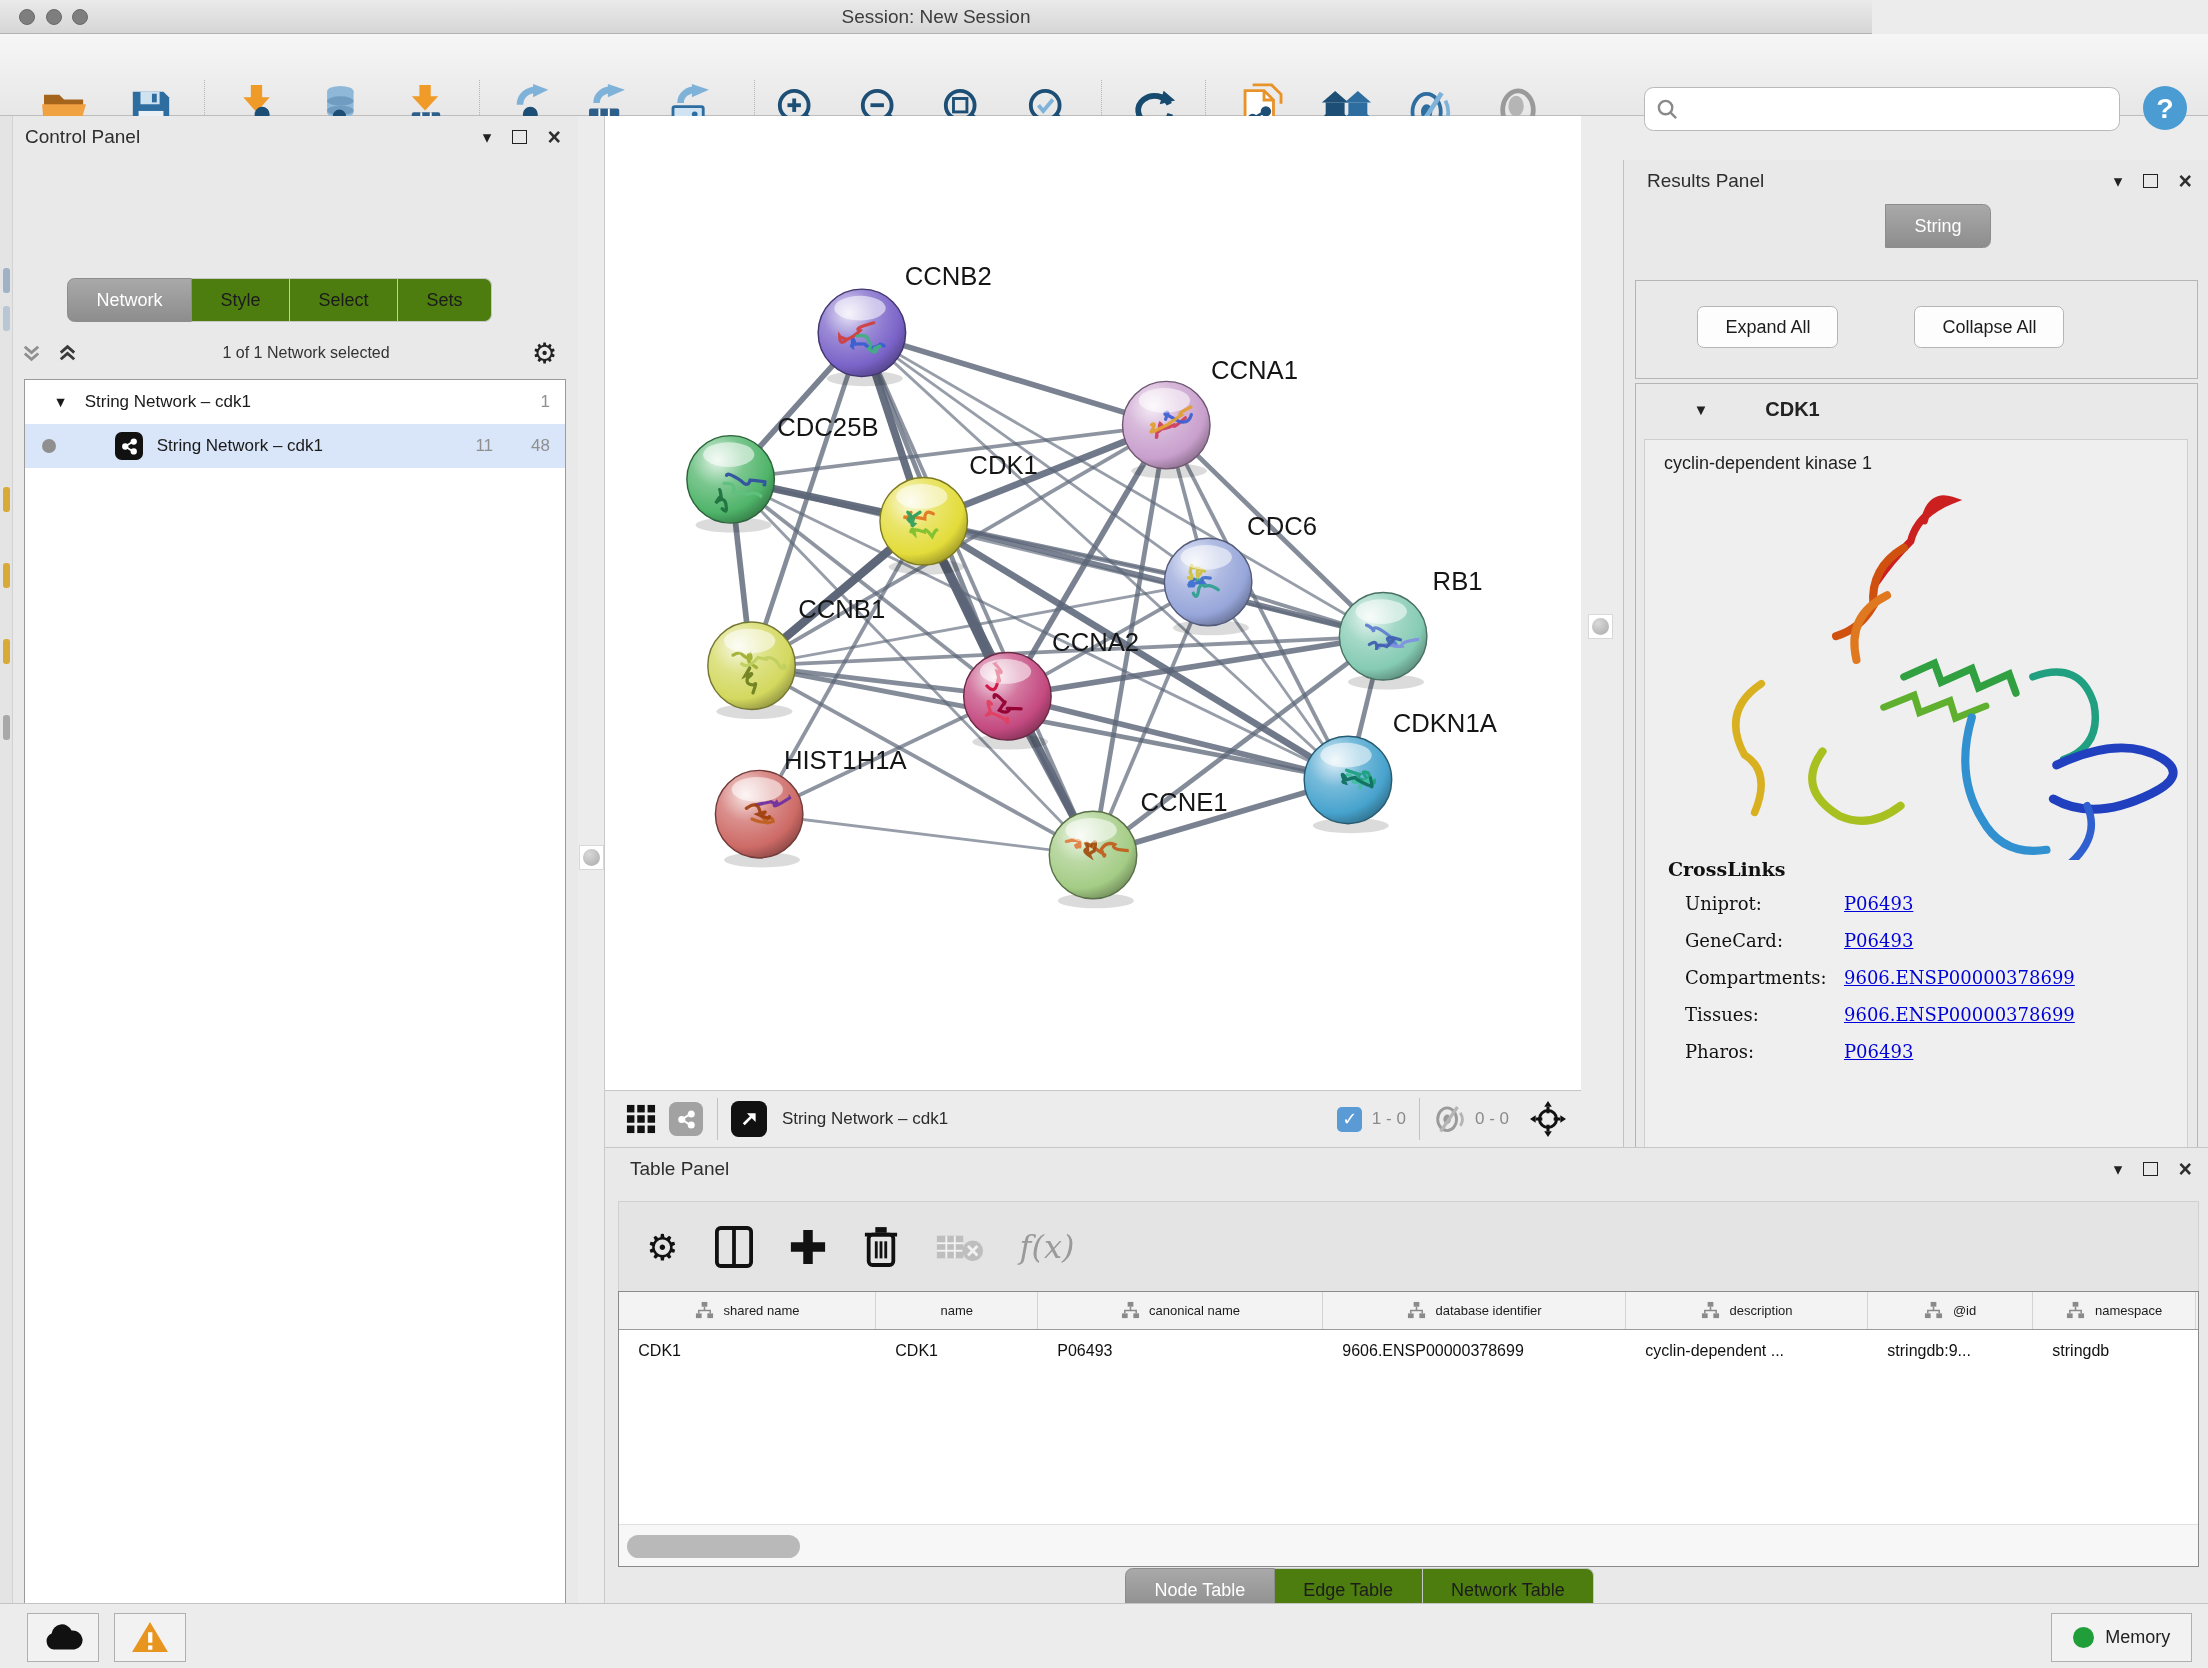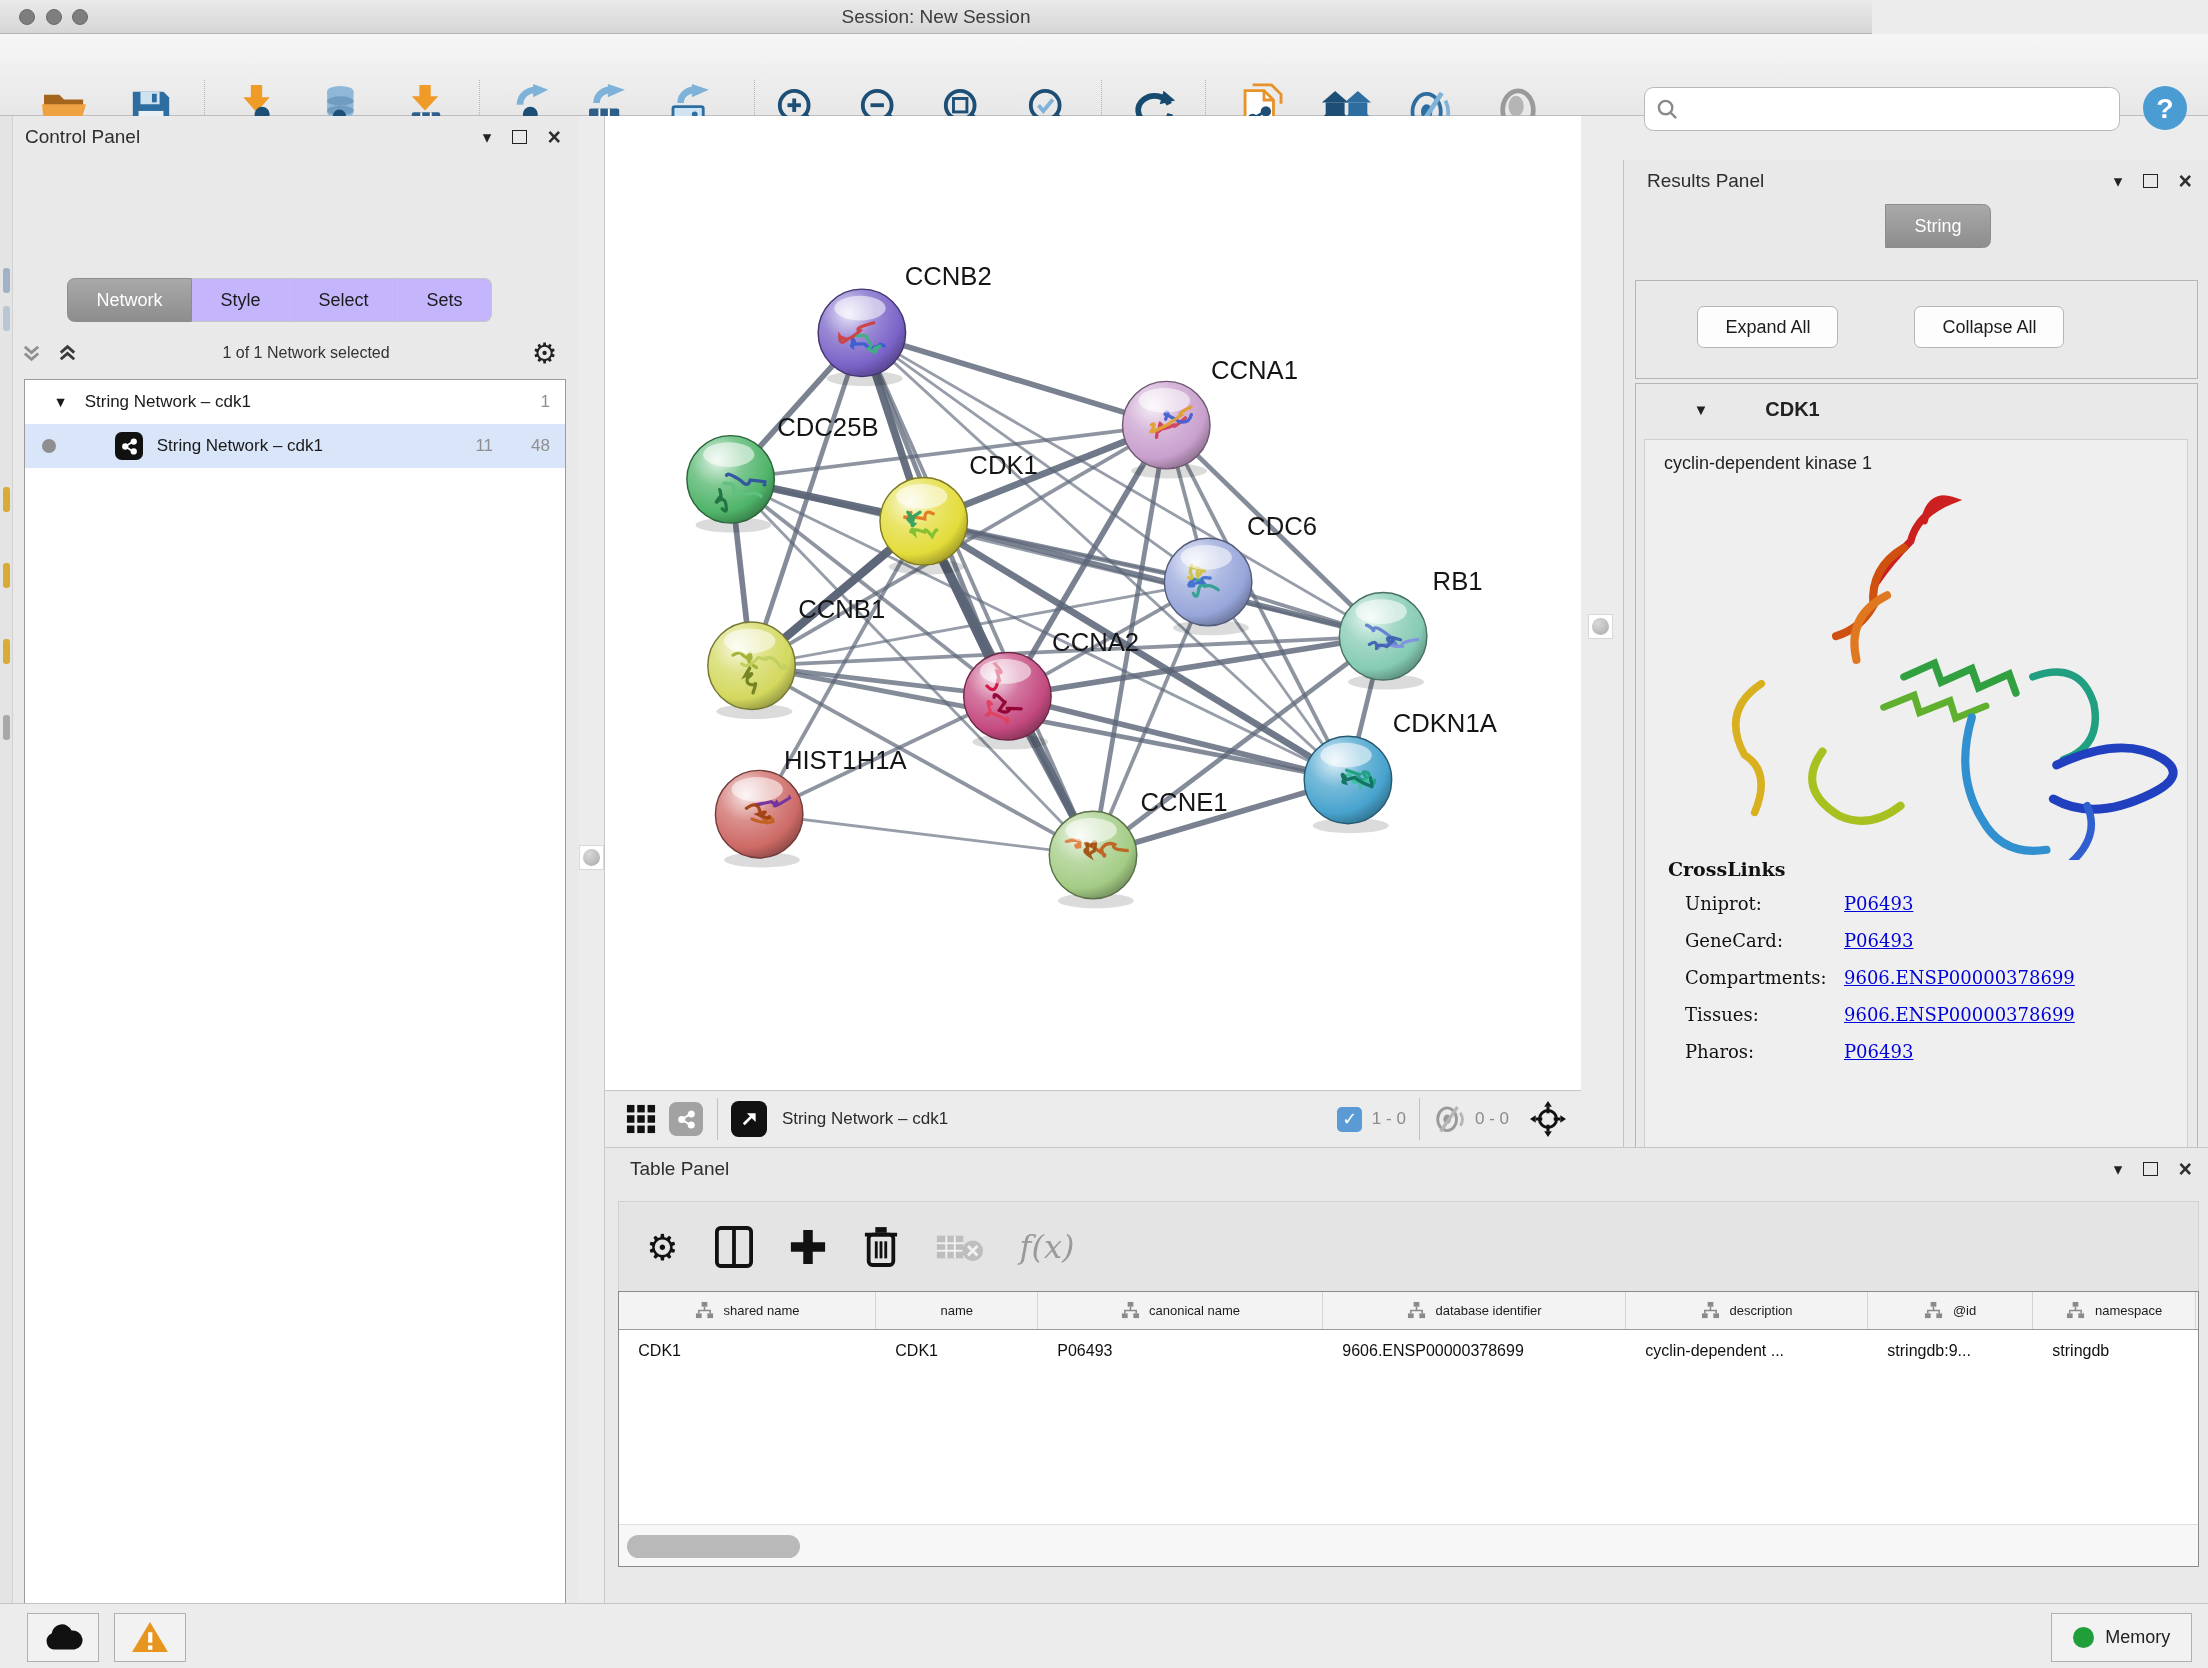--- a/index.html
+++ b/index.html
@@ -21,21 +21,21 @@
   #search-wrap{left:1644px;top:53px;width:476px;height:44px;background:#fff;border:1px solid #b9b9b9;border-radius:9.5px;display:flex;align-items:center;padding:0 11.4px;}
   #search-wrap input{border:none;outline:none;font-size:17px;flex:1;background:transparent;margin-left:7.6px;}
   #help-btn{left:2143px;top:52px;width:44px;height:44px;border-radius:50%;background:#4b9cd3;color:#fff;font-size:28.5px;font-weight:bold;display:flex;align-items:center;justify-content:center;cursor:pointer;}
   
   .panel-header{height:42px;display:flex;align-items:center;font-size:19px;color:#2e2e2e;}
   .ph-controls{margin-left:auto;display:flex;align-items:center;gap:21px;padding-right:17px;}
   .ph-controls .glyph{font-size:17px;color:#222;cursor:pointer;}
   .float-box{width:14.3px;height:14.3px;border:1.9px solid #222;display:inline-block;cursor:pointer;}
   .x-glyph{font-size:23px;font-weight:bold;line-height:14.3px;cursor:pointer;}
   .tabbar{display:flex;}
-  .tabbtn{height:44px;padding:0 28.5px;background:#c4b5fd;border:1px solid #c6c6c6;border-left:none;font-size:18px;display:flex;align-items:center;justify-content:center;cursor:pointer;color:#1c1c1c;}
+  .tabbtn{height:44px;padding:0 28.5px;background:#4d7c0f;border:1px solid #c6c6c6;border-left:none;font-size:18px;display:flex;align-items:center;justify-content:center;cursor:pointer;color:#1c1c1c;}
   .tabbtn:first-child{border-left:1px solid #c6c6c6;border-radius:7.6px 0 0 7.6px;}
   .tabbtn:last-child{border-radius:0 7.6px 7.6px 0;}
   .tabbtn.sel{background:linear-gradient(var(--tabgray1),var(--tabgray2));color:#fff;border-color:#8d8d8d;}
   
   #control-panel{left:0;top:116px;width:578px;height:1487px;background:var(--panel);}
   #edge-strip{left:0;top:116px;width:13.3px;height:1487px;background:#e4e4e4;border-right:1px solid #d2d2d2;}
   .strip-mark{left:2.9px;width:7.6px;height:25px;border-radius:2.9px;}
   #cp-tabs{left:67px;top:162px;}
   #cp-statusrow{left:19px;top:215px;width:544px;height:44px;display:flex;align-items:center;}
   #cp-status{flex:1;text-align:center;font-size:16px;color:#333;}
@@ -872,20 +872,25 @@
         <div class="td" style="width: 285px;">P06493</div>
         <div class="td" style="width: 303px;">9606.ENSP00000378699</div>
         <div class="td" style="width: 242px;">cyclin-dependent ...</div>
         <div class="td" style="width: 165px;">stringdb:9...</div>
         <div class="td" style="width: 163px;">stringdb</div>
       </div>
     <div id="tp-hscroll">
         <div id="tp-thumb"></div>
       </div>
   </div>
+  <div id="tp-tabs" class="tabbar">
+      <span class="tabbtn sel">Node Table</span>
+      <span class="tabbtn">Edge Table</span>
+      <span class="tabbtn">Network Table</span>
+    </div>
 </div>
 
 <div id="statusbar" class="abs">
   <div class="sb-btn abs" style="left:27px">
     <svg width="40" height="28.5" viewBox="0 0 42 30">
         <path d="M11 28 a9 9 0 0 1 -2 -17 a11 11 0 0 1 21 -3 a8 8 0 0 1 3 20z" fill="#111"></path>
       </svg>
   </div>
   <div class="sb-btn abs" style="left:114px">
     <svg width="38" height="34" viewBox="0 0 40 36">

